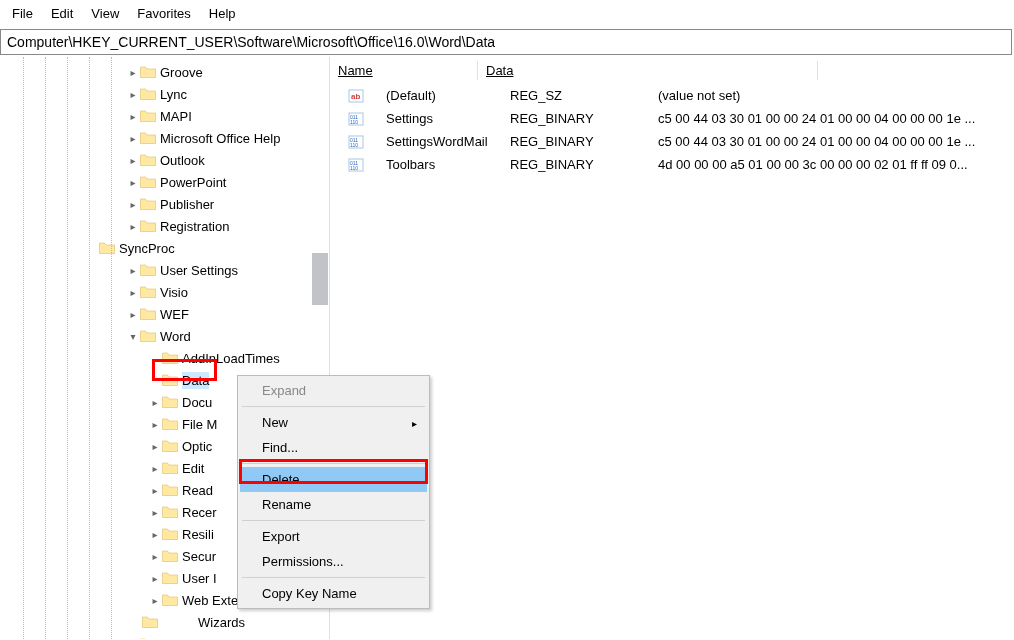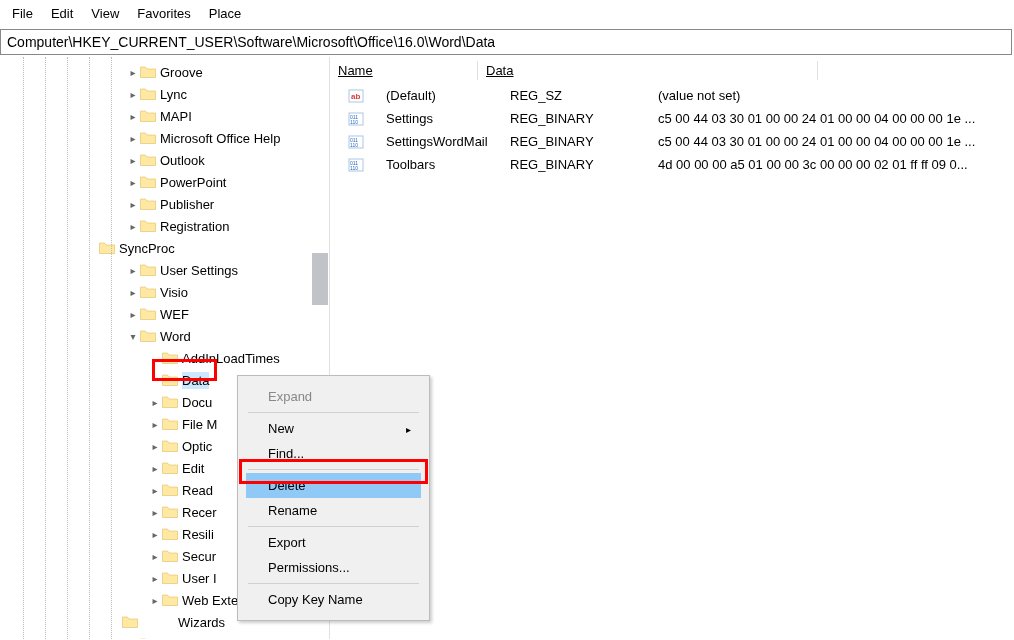--- a/index.html
+++ b/index.html
@@ -116,21 +116,21 @@
   margin-right: 2px;
   flex-shrink: 0;
 }
 .context-menu {
   position: absolute;
   left: 237px;
   top: 375px;
   width: 193px;
   background: #f0f0f0;
   border: 1px solid #bcbcbc;
-  padding: 8px;
+  padding: 2px;
   box-shadow: 2px 2px 3px rgba(0,0,0,0.2);
 }
 .context-menu .cm-item {
   padding: 5px 34px 5px 22px;
   font-size: 13px;
   position: relative;
 }
 .context-menu .cm-item.disabled { color: #888; }
 .context-menu .cm-item.highlighted { background: #90c8f6; }
 .context-menu .cm-sep {
@@ -164,21 +164,21 @@
 .listcell-icon { margin-left: 6px; }
 </style>
 </head>
 <body>
 
 <div class="menubar">
   <div class="menuitem">File</div>
   <div class="menuitem">Edit</div>
   <div class="menuitem">View</div>
   <div class="menuitem">Favorites</div>
-  <div class="menuitem">Place</div>
+  <div class="menuitem">Help</div>
 </div>
 
 <div class="addressbar">Computer\HKEY_CURRENT_USER\Software\Microsoft\Office\16.0\Word\Data</div>
 
 <div class="content">
 
   <div class="tree-pane">
     <div class="tree-guides">
       <div class="guide-v" style="left:23px"></div>
       <div class="guide-v" style="left:45px"></div>
@@ -405,21 +405,21 @@
         </div>
         <div class="tree-node" style="padding-left: 148px;">
           <span class="expander">▸</span>
           <span class="folder-icon">
             <svg width="16" height="14">
               <use href="#folder-shape"></use>
             </svg>
           </span>
           <span class="tree-label">Web Extension use</span>
         </div>
-        <div class="tree-node" style="padding-left: 72px; gap: 36px;">
+        <div class="tree-node" style="padding-left: 92px; gap: 36px;">
           <span class="expander none">·</span>
           <span class="folder-icon">
             <svg width="16" height="14">
               <use href="#folder-shape"></use>
             </svg>
           </span>
           <span class="tree-label">Wizards</span>
         </div>
         <div class="tree-node" style="padding-left: 126px;">
           <span class="expander none">·</span>

